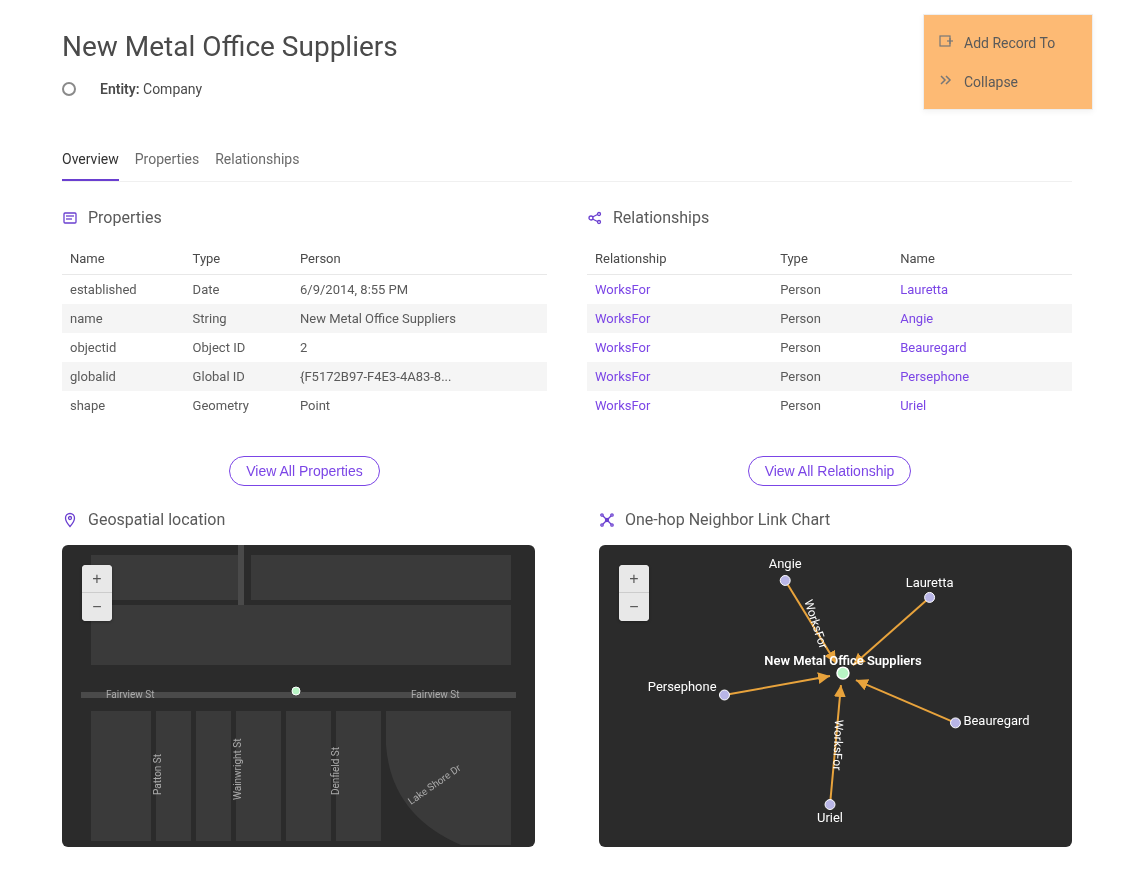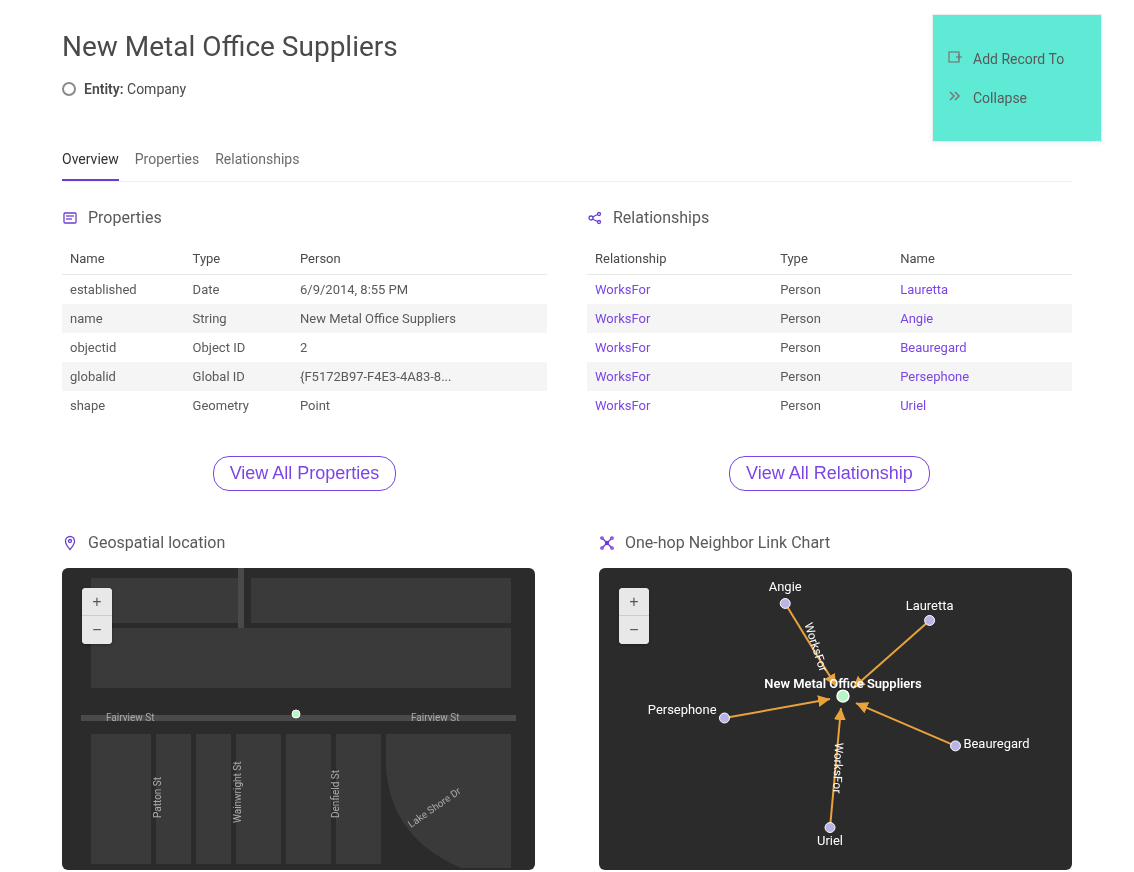--- a/index.html
+++ b/index.html
@@ -11,31 +11,31 @@
     padding: 30px 62px 40px 62px;
     position: relative;
   }
   .header-row { display:flex; justify-content:space-between; align-items:flex-start; }
   h1.page-title {
     font-size: 28px;
     font-weight: 400;
     color: #4a4a4a;
     margin-bottom: 18px;
   }
-  .entity-line { display:flex; align-items:center; gap:8px; color:#4a4a4a; font-size:14px; }
+  .entity-line { display:flex; align-items:center; gap:24px; color:#4a4a4a; font-size:14px; }
   .entity-circle {
     width:14px; height:14px; border-radius:50%;
     border:2px solid #8a8a8a; background:#fff;
   }
   .entity-label { font-weight:600; }
   .actions-menu {
-    position:absolute; top:14px; right:32px;
-    width:170px; background:#5eead4;
+    position:absolute; top:14px; right:41px;
+    width:170px; background:#fdba74;
     border:1px solid #eee; box-shadow:0 2px 6px rgba(0,0,0,0.05);
-    padding:24px 0;
+    padding:8px 0;
   }
   .actions-menu .item {
     display:flex; align-items:center; gap:10px;
     padding:10px 14px; font-size:14px; color:#5a5a5a;
     cursor:pointer;
   }
   .tabs {
     display:flex; gap:16px; margin-top:46px;
     border-bottom:1px solid #f0f0f0;
   }
@@ -55,26 +55,26 @@
   table.data thead th {
     text-align:left; font-weight:400; color:#4a4a4a;
     padding:8px 8px; border-bottom:1px solid #e8e8e8;
   }
   table.data tbody td { padding:7px 8px; color:#5a5a5a;margin-left:28px; }
   table.data tbody tr:nth-child(even) { background:#f5f5f5; }
   .link { color:#7b45e6; cursor:pointer; }
   .view-all-row { display:flex; justify-content:center; margin-top:36px; }
   .pill-button {
     border:1px solid #7b45e6; color:#7b45e6; background:#fff;
-    border-radius:16px; padding:6px 16px; font-size:18px;
+    border-radius:16px; padding:6px 16px; font-size:14px;
     cursor:pointer;
   }
   .lower-panels {
     display:grid; grid-template-columns:1fr 1fr; gap:64px;
-    margin-top:42px;
+    margin-top:24px;
   }
   .map-box, .chart-box {
     position:relative; width:100%; height:302px;
     background:#2b2b2b; border-radius:6px; overflow:hidden;
   }
   
   .zoom-ctrl {
     position:absolute; top:20px; left:20px;
     width:30px; background:#e8e8e8; border-radius:4px;
     display:flex; flex-direction:column; overflow:hidden;

